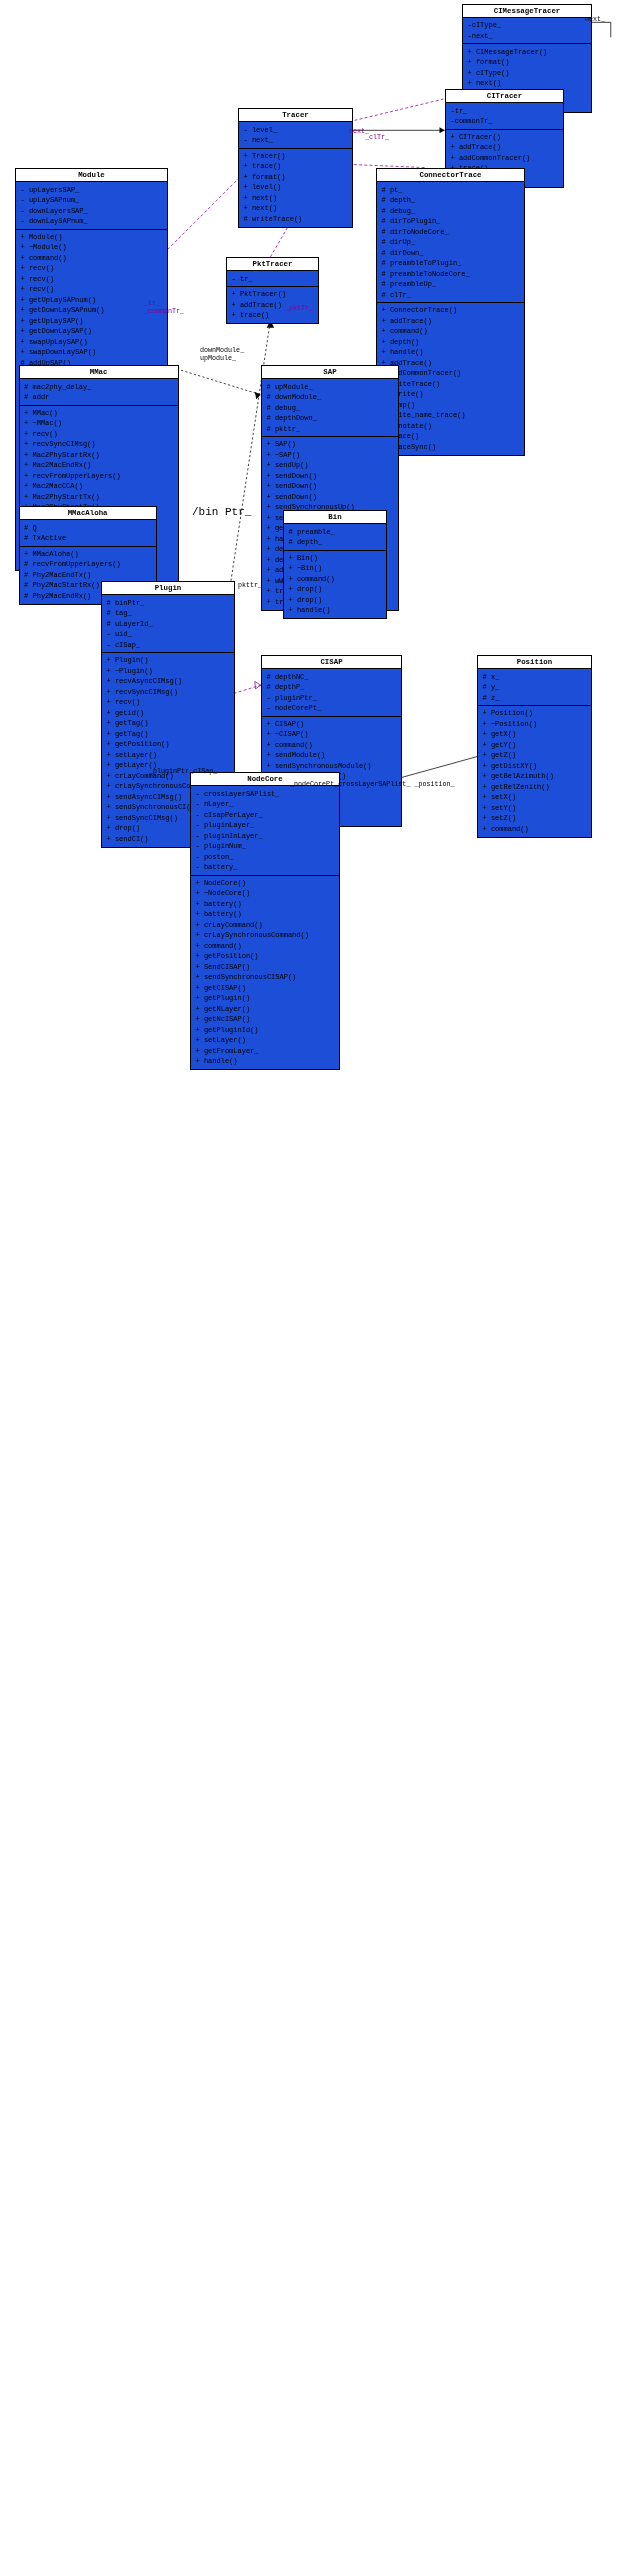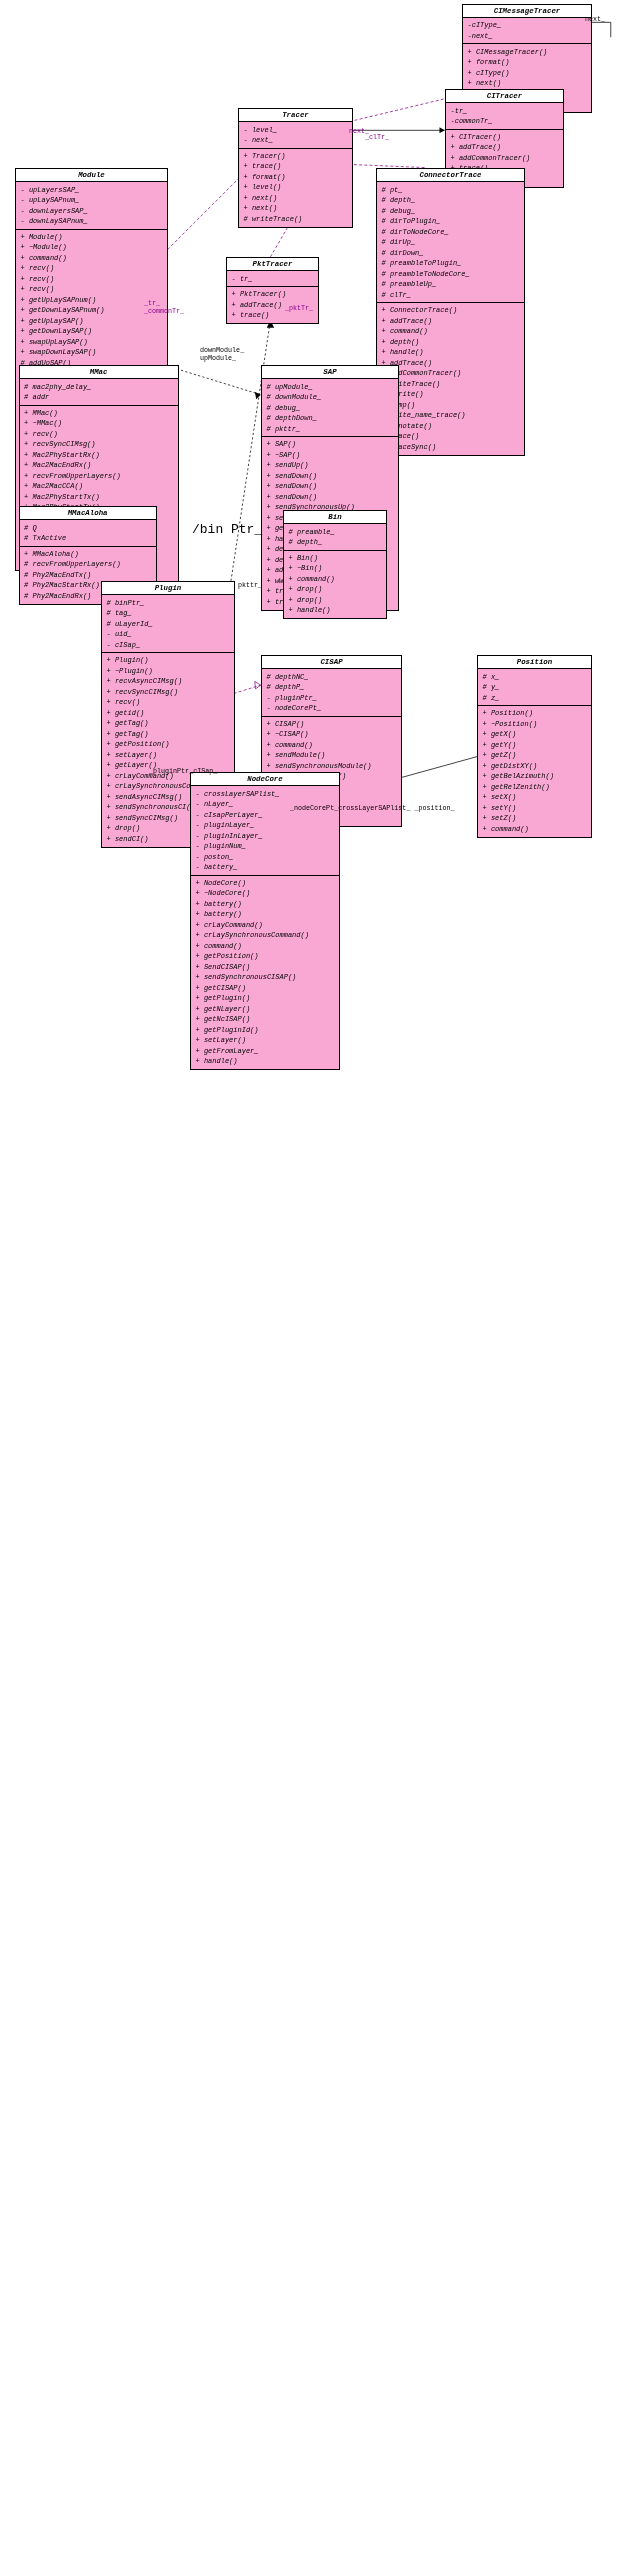--- a/index.html
+++ b/index.html
@@ -15,24 +15,23 @@
 
     .diagram-container {
       position: relative;
       width: 625px;
       height: 2576px;
     }
 
     .uml-box {
       position: absolute;
       border: 0.7px solid #000;
-      background: #f9a8d4;
+      background: #1d4ed8;
       font-size: 7px;
       font-family: 'Courier New', monospace;
-      font-style: italic;
     }
 
     .uml-box .box-title {
       background: #fff;
       text-align: center;
       font-weight: bold;
       padding: 2.2px 3.7px;
       border-bottom: 0.7px solid #000;
       font-size: 7.4px;
     }
@@ -447,21 +446,21 @@
       <div>+ setLayer()</div>
       <div>+ getFromLayer_</div>
       <div>+ handle()</div>
     </div>
   </div>
 
   <div style="position:absolute; left:349px; top:127px; font-size:6.7px; color:#8B008B; font-family:Courier New;">next_</div>
   <div style="position:absolute; left:168px; top:346px; font-size:6.7px; color:#000; font-family:Courier New;margin-left:32px;">downModule_<br>upModule_</div>
   <div style="position:absolute; left:238px; top:581px; font-size:6.7px; color:#000; font-family:Courier New;">pkttr_</div>
   <div style="position:absolute; left:149px; top:767px; font-size:6.7px; color:#000; font-family:Liberation Mono, monospace;">_pluginPtr_cISap_</div>
-  <div style="position:absolute; left:290px; top:780px; font-size:6.7px; color:#000; font-family:Courier New;margin-top:24px;">_nodeCorePt_crossLayerSAPlist_ _position_</div>
-  <div style="position:absolute; left:192px; top:506px; font-size:13px; color:#000; font-family:Courier New;margin-top:16px;">/bin Ptr_</div>
+  <div style="position:absolute; left:290px; top:780px; font-size:6.7px; color:#000; font-family:Courier New;">_nodeCorePt_crossLayerSAPlist_ _position_</div>
+  <div style="position:absolute; left:192px; top:506px; font-size:11px; color:#000; font-family:Courier New;">/bin Ptr_</div>
   <div style="position:absolute; left:144px; top:299px; font-size:6.7px; color:#8B008B; font-family:Courier New;">_tr_<br>_commonTr_</div>
   <div style="position:absolute; left:285px; top:304px; font-size:6.7px; color:#8B008B; font-family:Courier New;">_pktTr_</div>
   <div style="position:absolute; left:365px; top:133px; font-size:6.7px; color:#8B008B; font-family:Courier New;">_clTr_</div>
   <div style="position:absolute; left:585px; top:15px; font-size:6.7px; color:#000; font-family:Courier New;">next_</div>
 
 </div>
 
 
 </body></html>

